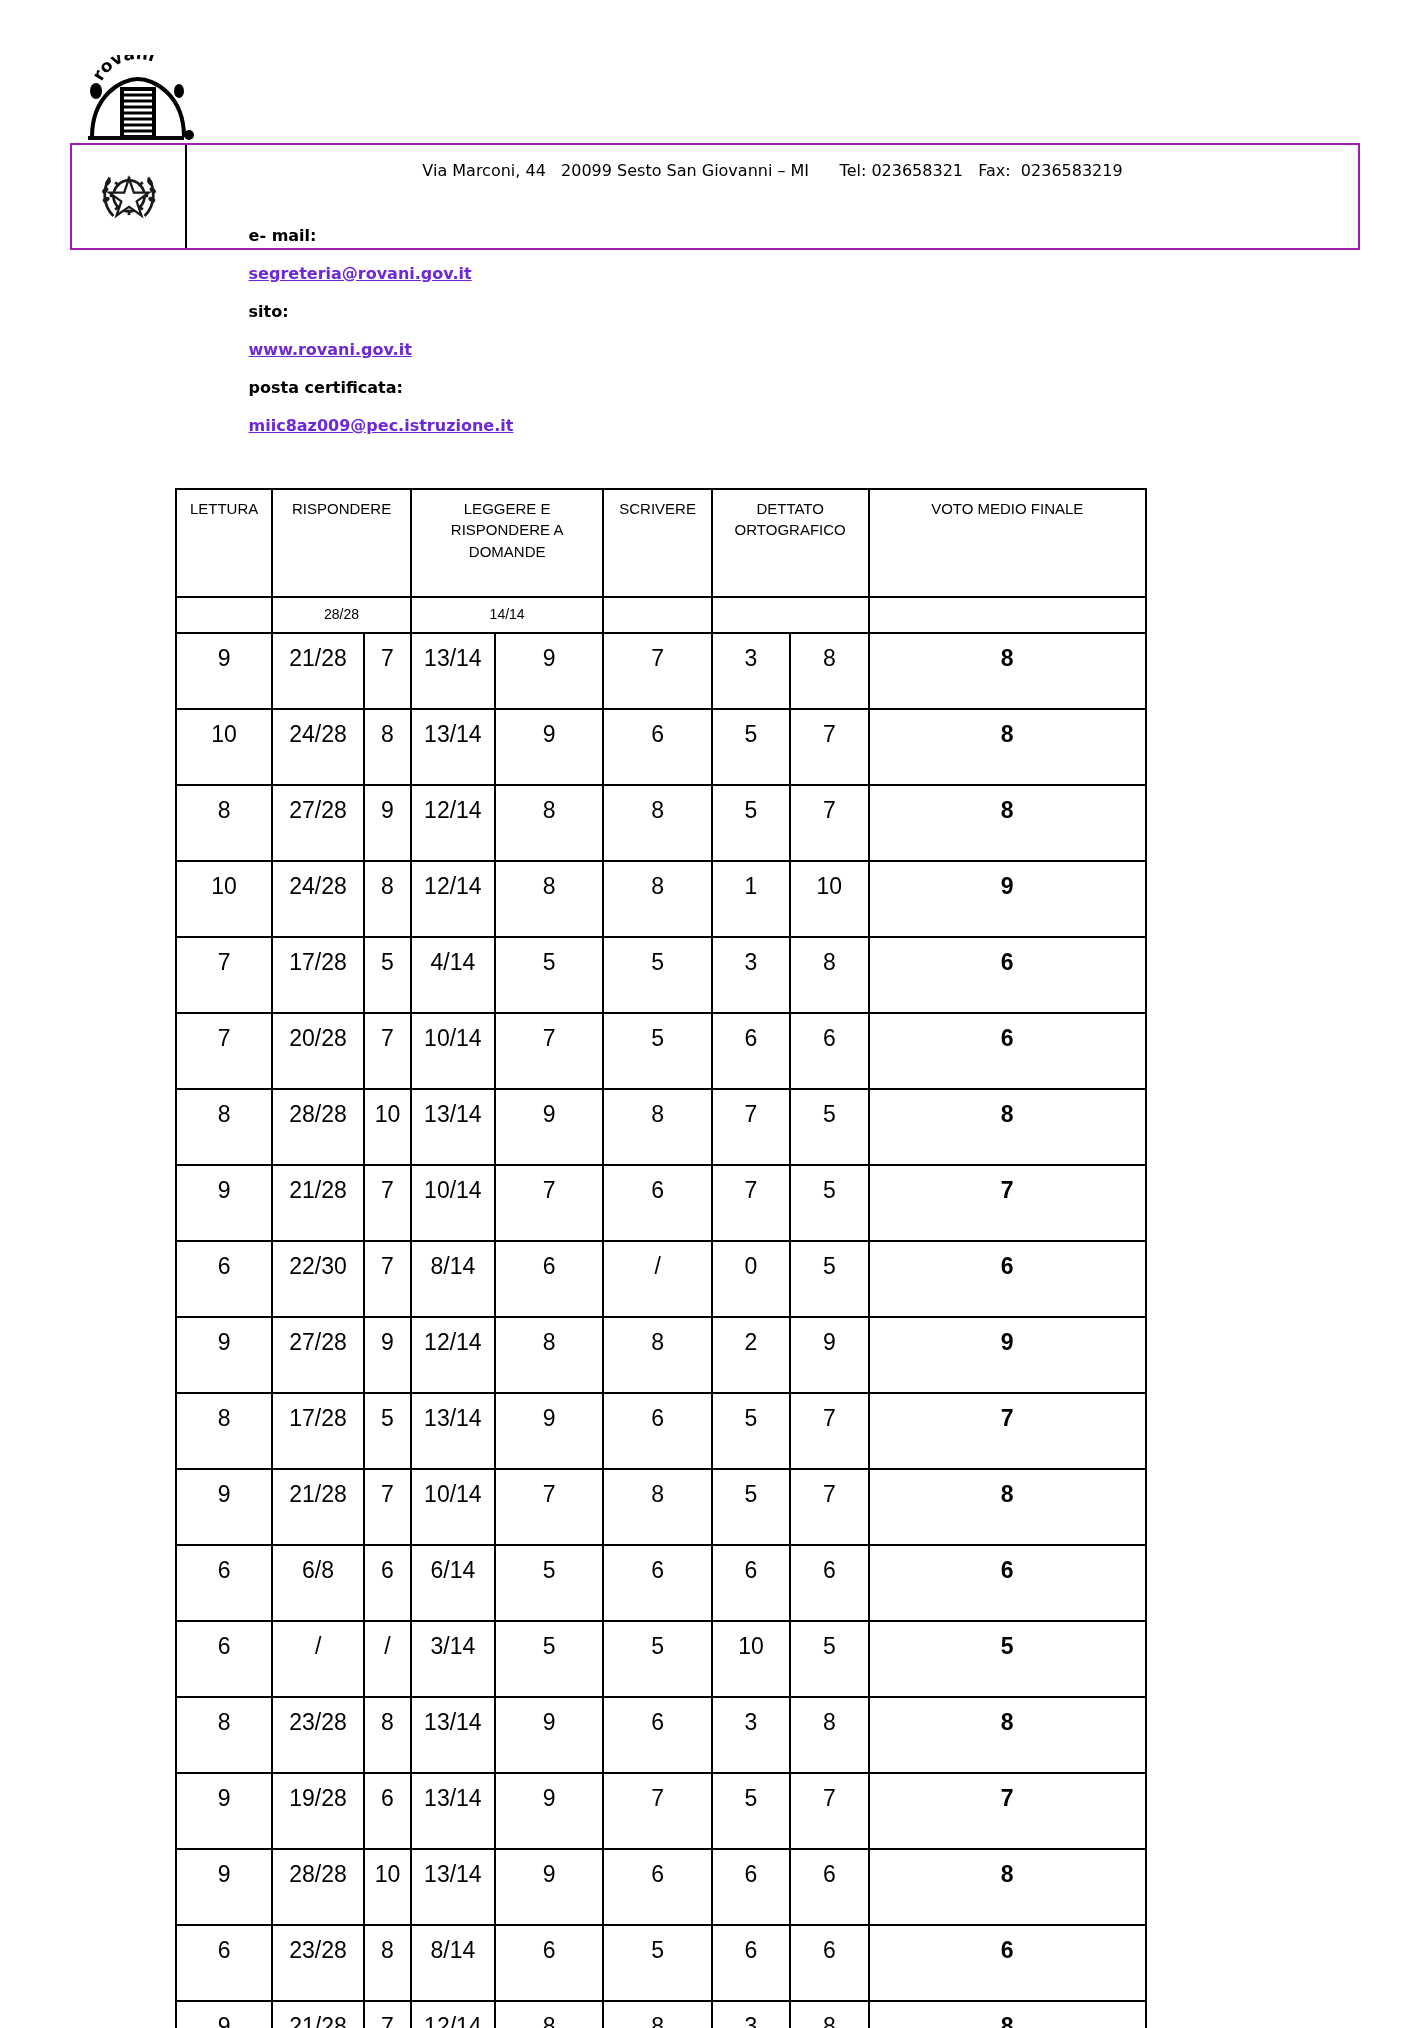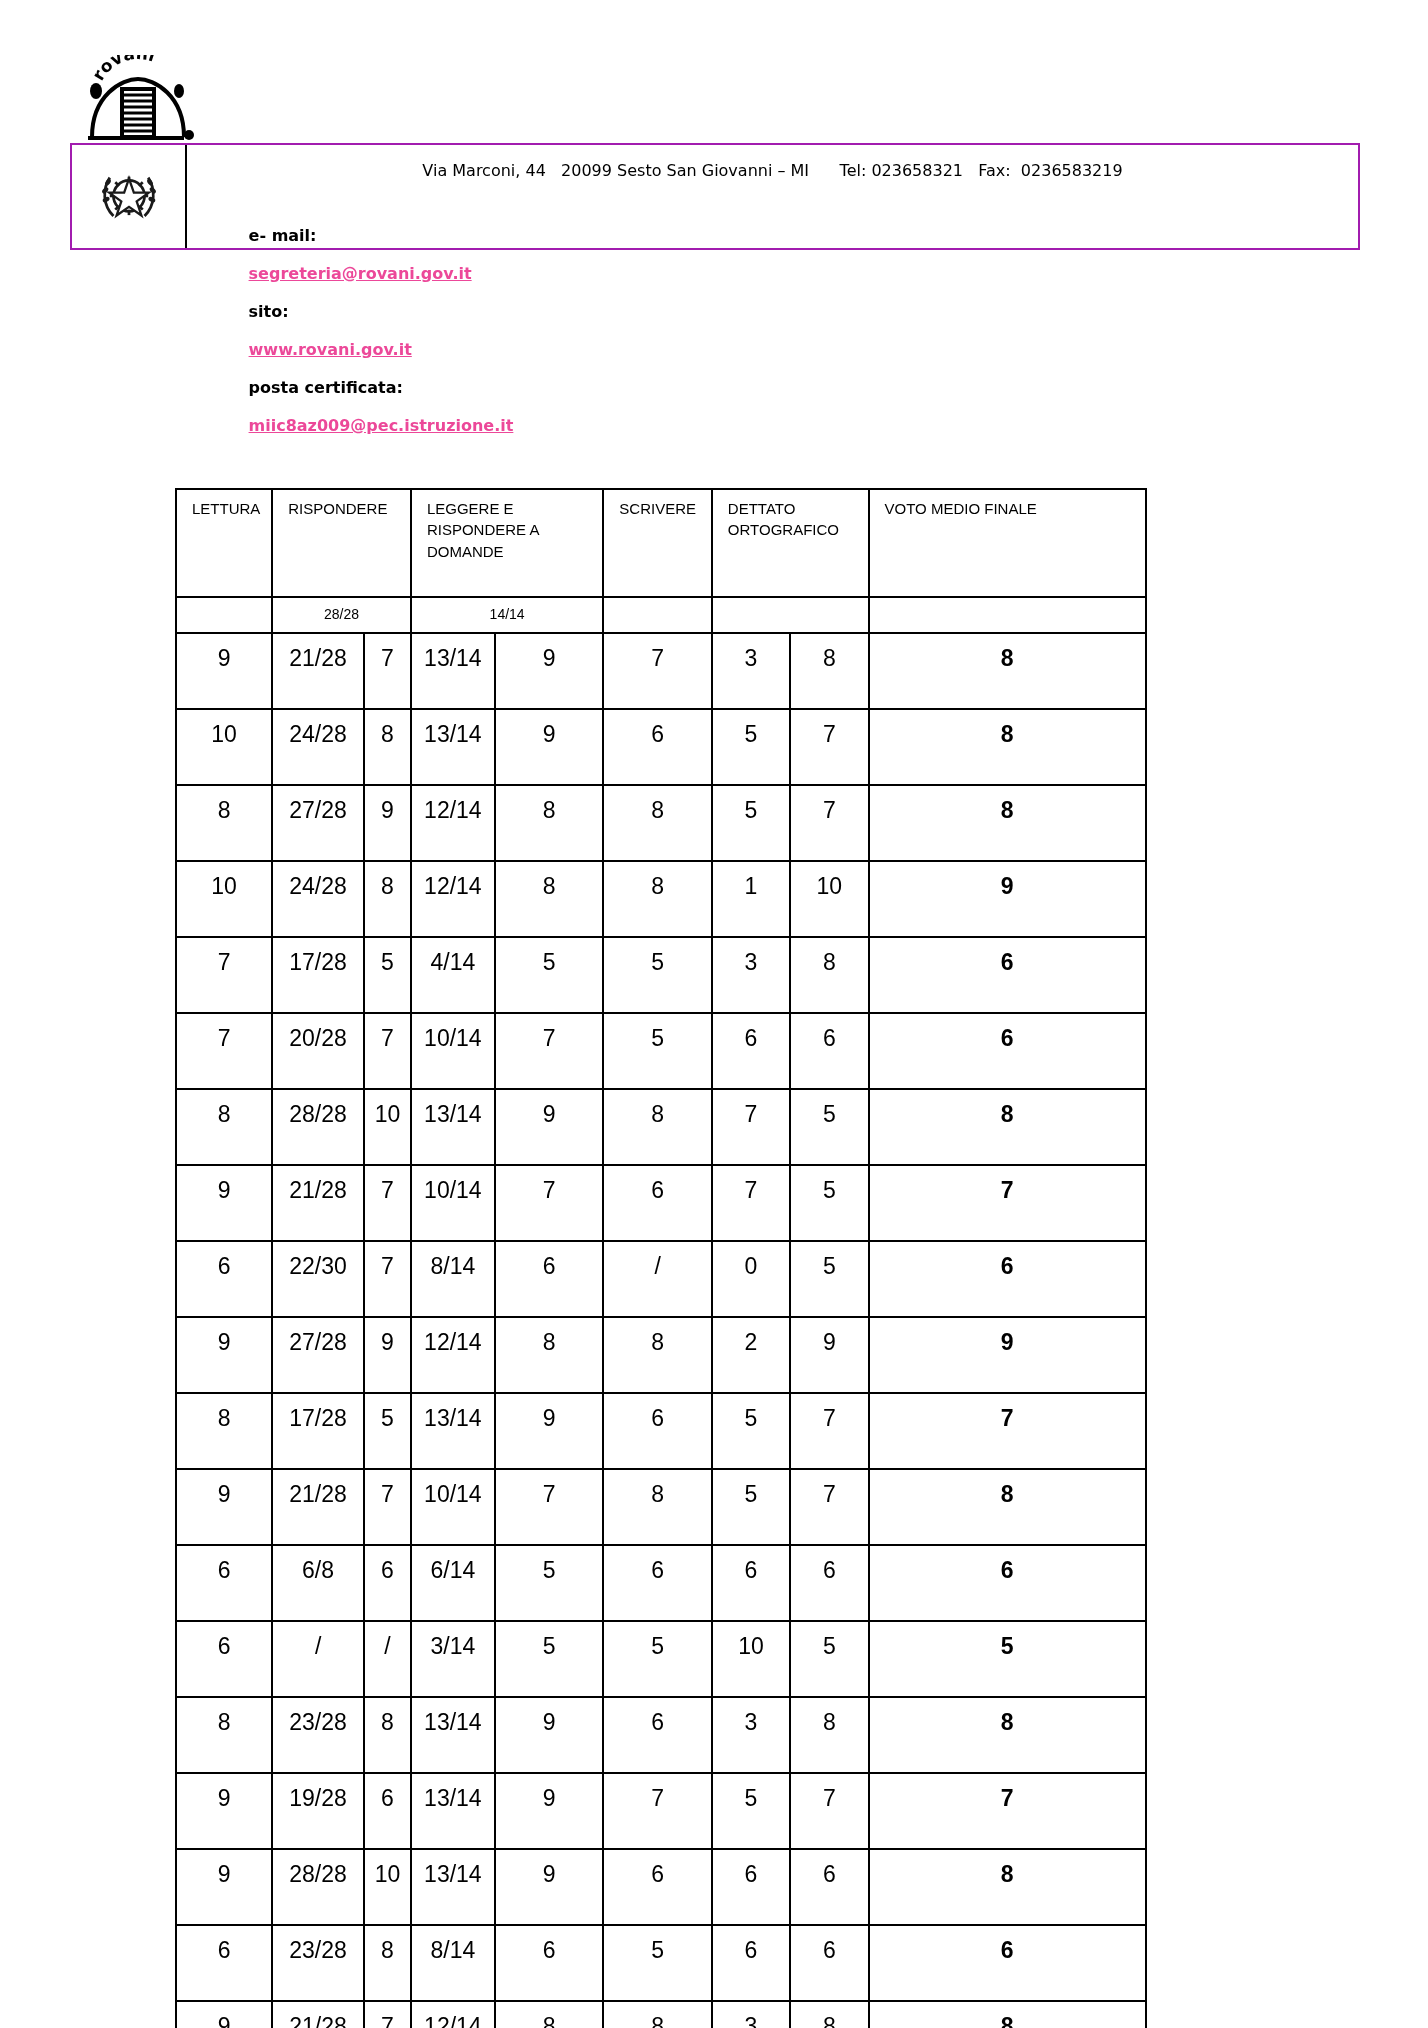--- a/index.html
+++ b/index.html
@@ -92,21 +92,21 @@
   .contact-email {
     position: absolute;
     left: 17px;
     top: 62px;
     font-family: "DejaVu Sans", sans-serif;
     font-size: 16px;
     font-weight: bold;
     white-space: pre;
   }
   .link {
-    color: #ec4899;
+    color: #6d28d9;
     text-decoration: underline;
     font-weight: bold;
   }
 
   
   .subtitle {
     position: absolute;
     left: 0;
     top: 375px;
     width: 1428px;
@@ -126,25 +126,25 @@
     table-layout: fixed;
   }
   .grades-table td, .grades-table th {
     border: 2px solid #000;
     padding: 0;
     vertical-align: top;
     box-sizing: border-box;
   }
   .grades-table th {
     font-weight: normal;
-    text-align: left;
+    text-align: center;
     font-size: 15px;
     font-family: "Liberation Sans", sans-serif;
     height: 108px;
-    padding: 8px 6px 0 15px;
+    padding: 8px 6px 0 6px;
     line-height: 1.42;
   }
   .sub-row td {
     height: 36px;
     text-align: center;
     font-size: 14px;
     font-family: "Liberation Sans", sans-serif;
     vertical-align: middle;
     padding-bottom: 2px;
   }

